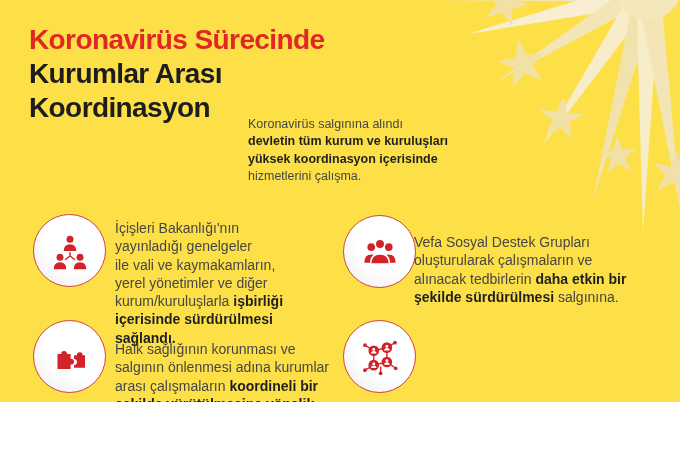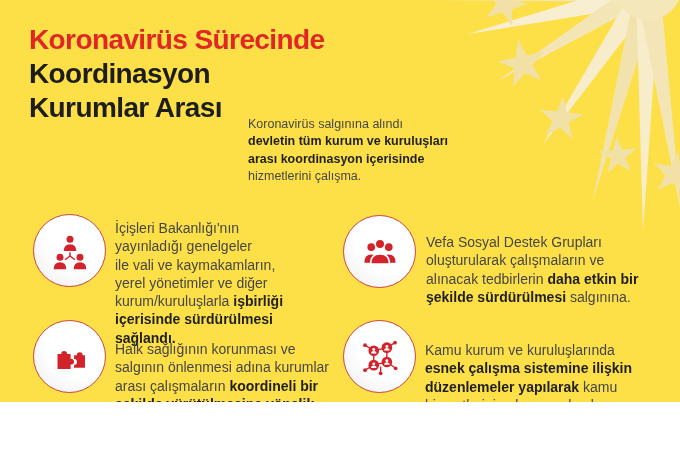--- a/index.html
+++ b/index.html
@@ -52,27 +52,27 @@
 
     <use href="#star5" transform="translate(125,4) scale(2.3) rotate(18)" fill="#f1e1a6"></use>
     <use href="#star5" transform="translate(143,64) scale(2.5) rotate(-12)" fill="#f1e1a6"></use>
     <use href="#star5" transform="translate(181,119) scale(2.3) rotate(6)" fill="#f1e1a6"></use>
     <use href="#star5" transform="translate(238,156) scale(2.0) rotate(-4)" fill="#f1e1a6"></use>
     <use href="#star5" transform="translate(294,174) scale(2.3) rotate(10)" fill="#f1e1a6"></use>
   </svg>
 
   <div class="title-block">
     <div class="title-line-red">Koronavirüs Sürecinde</div>
+    <div>Kurumlar Arası</div>
     <div>Koordinasyon</div>
-    <div>Kurumlar Arası</div>
   </div>
 
   <p class="intro-text"><span>Koronavirüs salgınına alındı
 </span><span class="b">devletin tüm kurum ve kuruluşları
-arası koordinasyon içerisinde
+yüksek koordinasyon içerisinde
 </span><span>hizmetlerini çalışma.</span></p>
 
   <div class="icon-circle" style="left:33px;top:214px;">
     <svg width="40" height="40" viewBox="0 0 64 64">
       <g fill="#d2232a">
         <circle cx="32" cy="13" r="5.6"></circle>
         <path d="M22,32 q0,-11 10,-11 q10,0 10,11 z"></path>
         <g stroke="#d2232a" stroke-width="2.4" fill="none">
           <path d="M32,34 v6 M32,40 l-8,6 M32,40 l8,6"></path>
         </g>
@@ -97,21 +97,21 @@
         <path d="M7,49 q0,-13 11,-13 q11,0 11,13 z"></path>
         <circle cx="46" cy="24" r="6.2"></circle>
         <path d="M35,49 q0,-13 11,-13 q11,0 11,13 z"></path>
       </g>
       <g fill="#d2232a" stroke="#ffffff" stroke-width="2.4">
         <circle cx="32" cy="19" r="7.6"></circle>
         <path d="M17,51 q0,-16 15,-16 q15,0 15,16 z"></path>
       </g>
     </svg>
   </div>
-  <p class="item-text" style="left:426px;top:219px;width:230px;"><span>Vefa Sosyal Destek Grupları
+  <p class="item-text" style="left:414px;top:219px;width:230px;"><span>Vefa Sosyal Destek Grupları
 oluşturularak çalışmaların ve
 alınacak tedbirlerin </span><span class="b">daha etkin bir
 şekilde sürdürülmesi</span><span> salgınına.</span></p>
 
   <div class="icon-circle" style="left:33px;top:320px;">
     <svg width="40" height="40" viewBox="0 0 64 64">
       <g fill="#d2232a">
         <path d="M12,27 H18 A4.6,4.6 0 1 1 27.2,27 H33 V35 A4.6,4.6 0 1 1 33,44 V51 H12 Z"></path>
         <path d="M38.5,29 H43 A4.6,4.6 0 1 1 52.2,29 H56 V49 H38.5 V44.5 A4.6,4.6 0 0 0 38.5,35.3 Z"></path>
       </g>
@@ -145,25 +145,20 @@
           <path d="M17.6,26.5 q0,-4 4.4,-4 q4.4,0 4.4,4 z"></path>
         <circle cx="43" cy="15" r="2.3"></circle>
           <path d="M38.6,21.5 q0,-4 4.4,-4 q4.4,0 4.4,4 z"></path>
         <circle cx="22" cy="43" r="2.3"></circle>
           <path d="M17.6,49.5 q0,-4 4.4,-4 q4.4,0 4.4,4 z"></path>
         <circle cx="43" cy="38" r="2.3"></circle>
           <path d="M38.6,44.5 q0,-4 4.4,-4 q4.4,0 4.4,4 z"></path>
       </g>
     </svg>
   </div>
-  <p class="item-text" style="left:425px;top:327px;width:230px;"><span>Kamu kurum ve kuruluşlarında
-</span><span class="b">esnek çalışma sistemine ilişkin
-düzenlemeler yapılarak</span><span> kamu
-hizmetlerinin aksama olmaksızın
-sürdürülmesi sağlandı.</span></p>
 
   <div class="footer-bar">
     <span class="footer-site">tccb.gov.tr</span>
     <span class="footer-divider">|</span>
     <span class="soc">
       <svg width="7" height="7" viewBox="0 0 24 24" fill="#d2232a">
           <path d="M23.95 4.57a10 10 0 01-2.82.77 4.96 4.96 0 002.16-2.72c-.95.56-2 .96-3.13 1.18a4.92 4.92 0 00-8.38 4.48C7.69 8.1 4.07 6.13 1.64 3.16a4.82 4.82 0 00-.67 2.48c0 1.71.87 3.21 2.19 4.1a4.9 4.9 0 01-2.23-.62v.06a4.92 4.92 0 003.95 4.83 5 5 0 01-2.21.08 4.94 4.94 0 004.6 3.42A9.87 9.87 0 011.17 19.6c-.39 0-.78-.02-1.17-.07a14 14 0 007.56 2.21c9.05 0 14-7.5 14-13.99v-.63A9.94 9.94 0 0024 4.59z"></path>
         </svg>
     </span>
     <span class="soc">

